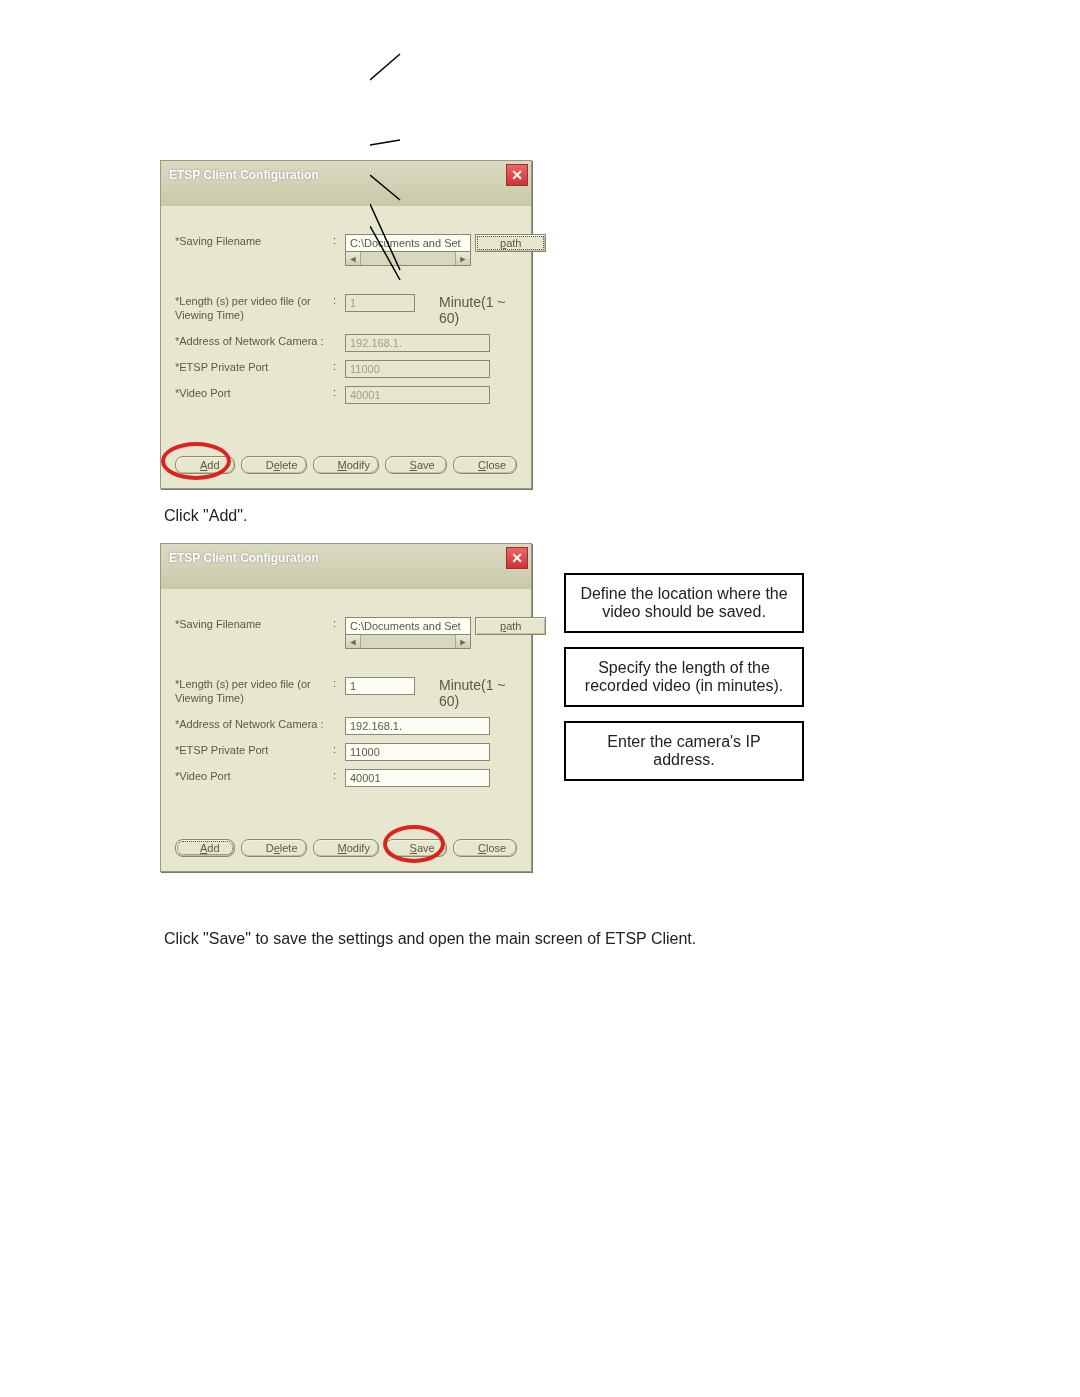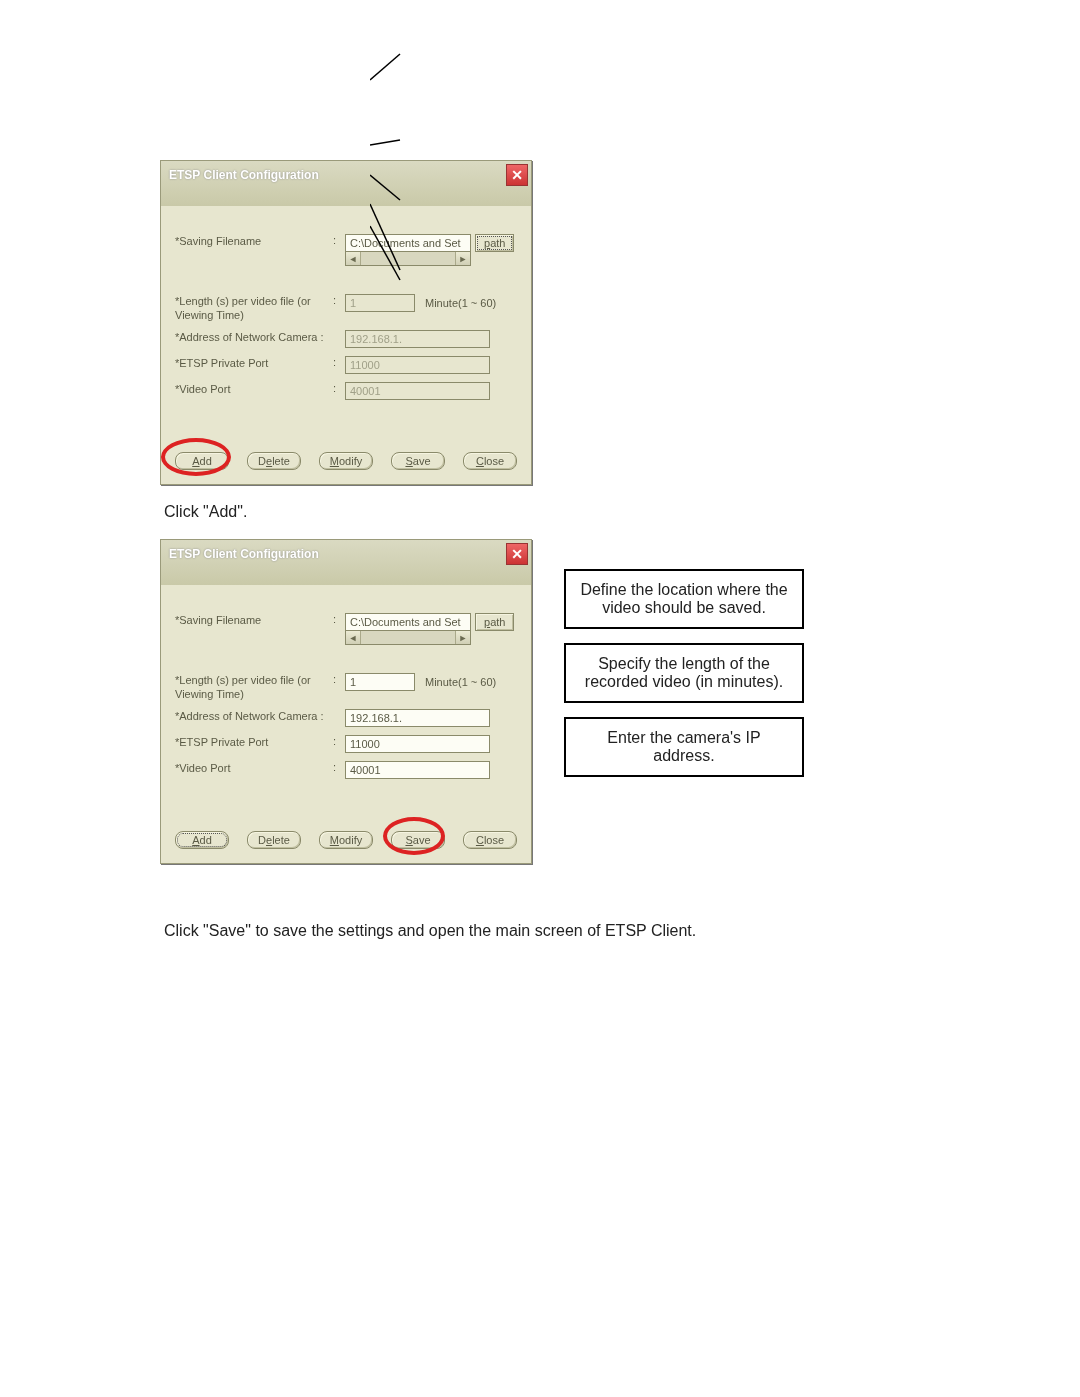--- a/index.html
+++ b/index.html
@@ -112,43 +112,43 @@
     background: linear-gradient(#ecebd4,#d0cfb5);
     border-right:1px solid #aaa98a;
     display:flex; align-items:center; justify-content:center;
     font-size:9px; color:#6a6a50;
   }
   .hscroll .arrow.right { border-right:none; border-left:1px solid #aaa98a;}
   .hscroll .track { flex:1;}
   .btn {
     background: #e7e6cf;
     border: 1px solid #8a8a6a;
-    padding: 2px 8px;
+    padding: 2px 24px;
     font-family: Tahoma, sans-serif;
     font-size: 11px;
     color: #5a5a45;
     min-width: 38px;
     box-shadow: inset 1px 1px 0 #f5f4e0, inset -1px -1px 0 #c0bfa0;
   }
   .btn.focused {
     outline: 1px dotted #555;
     outline-offset: -3px;
   }
   .btn-row {
     display: flex;
     justify-content: space-between;
     padding: 30px 14px 14px 14px;
     gap: 6px;
   }
   .btn-row .btn { min-width: 54px; border-radius: 8px; }
   .underline-first::first-letter { text-decoration: underline; }
   .minute-label {
-    font-size: 11px;
+    font-size: 14px;
     color: #5a5a45;
-    margin-left: 6px;
+    margin-left: 20px;
     align-self: center;
   }
   .instruction {
     font-size: 16px;
     color: #222;
     margin: 6px 0 18px 4px;
   }
   .dialogs-area {
     display:flex;
     gap: 32px;

